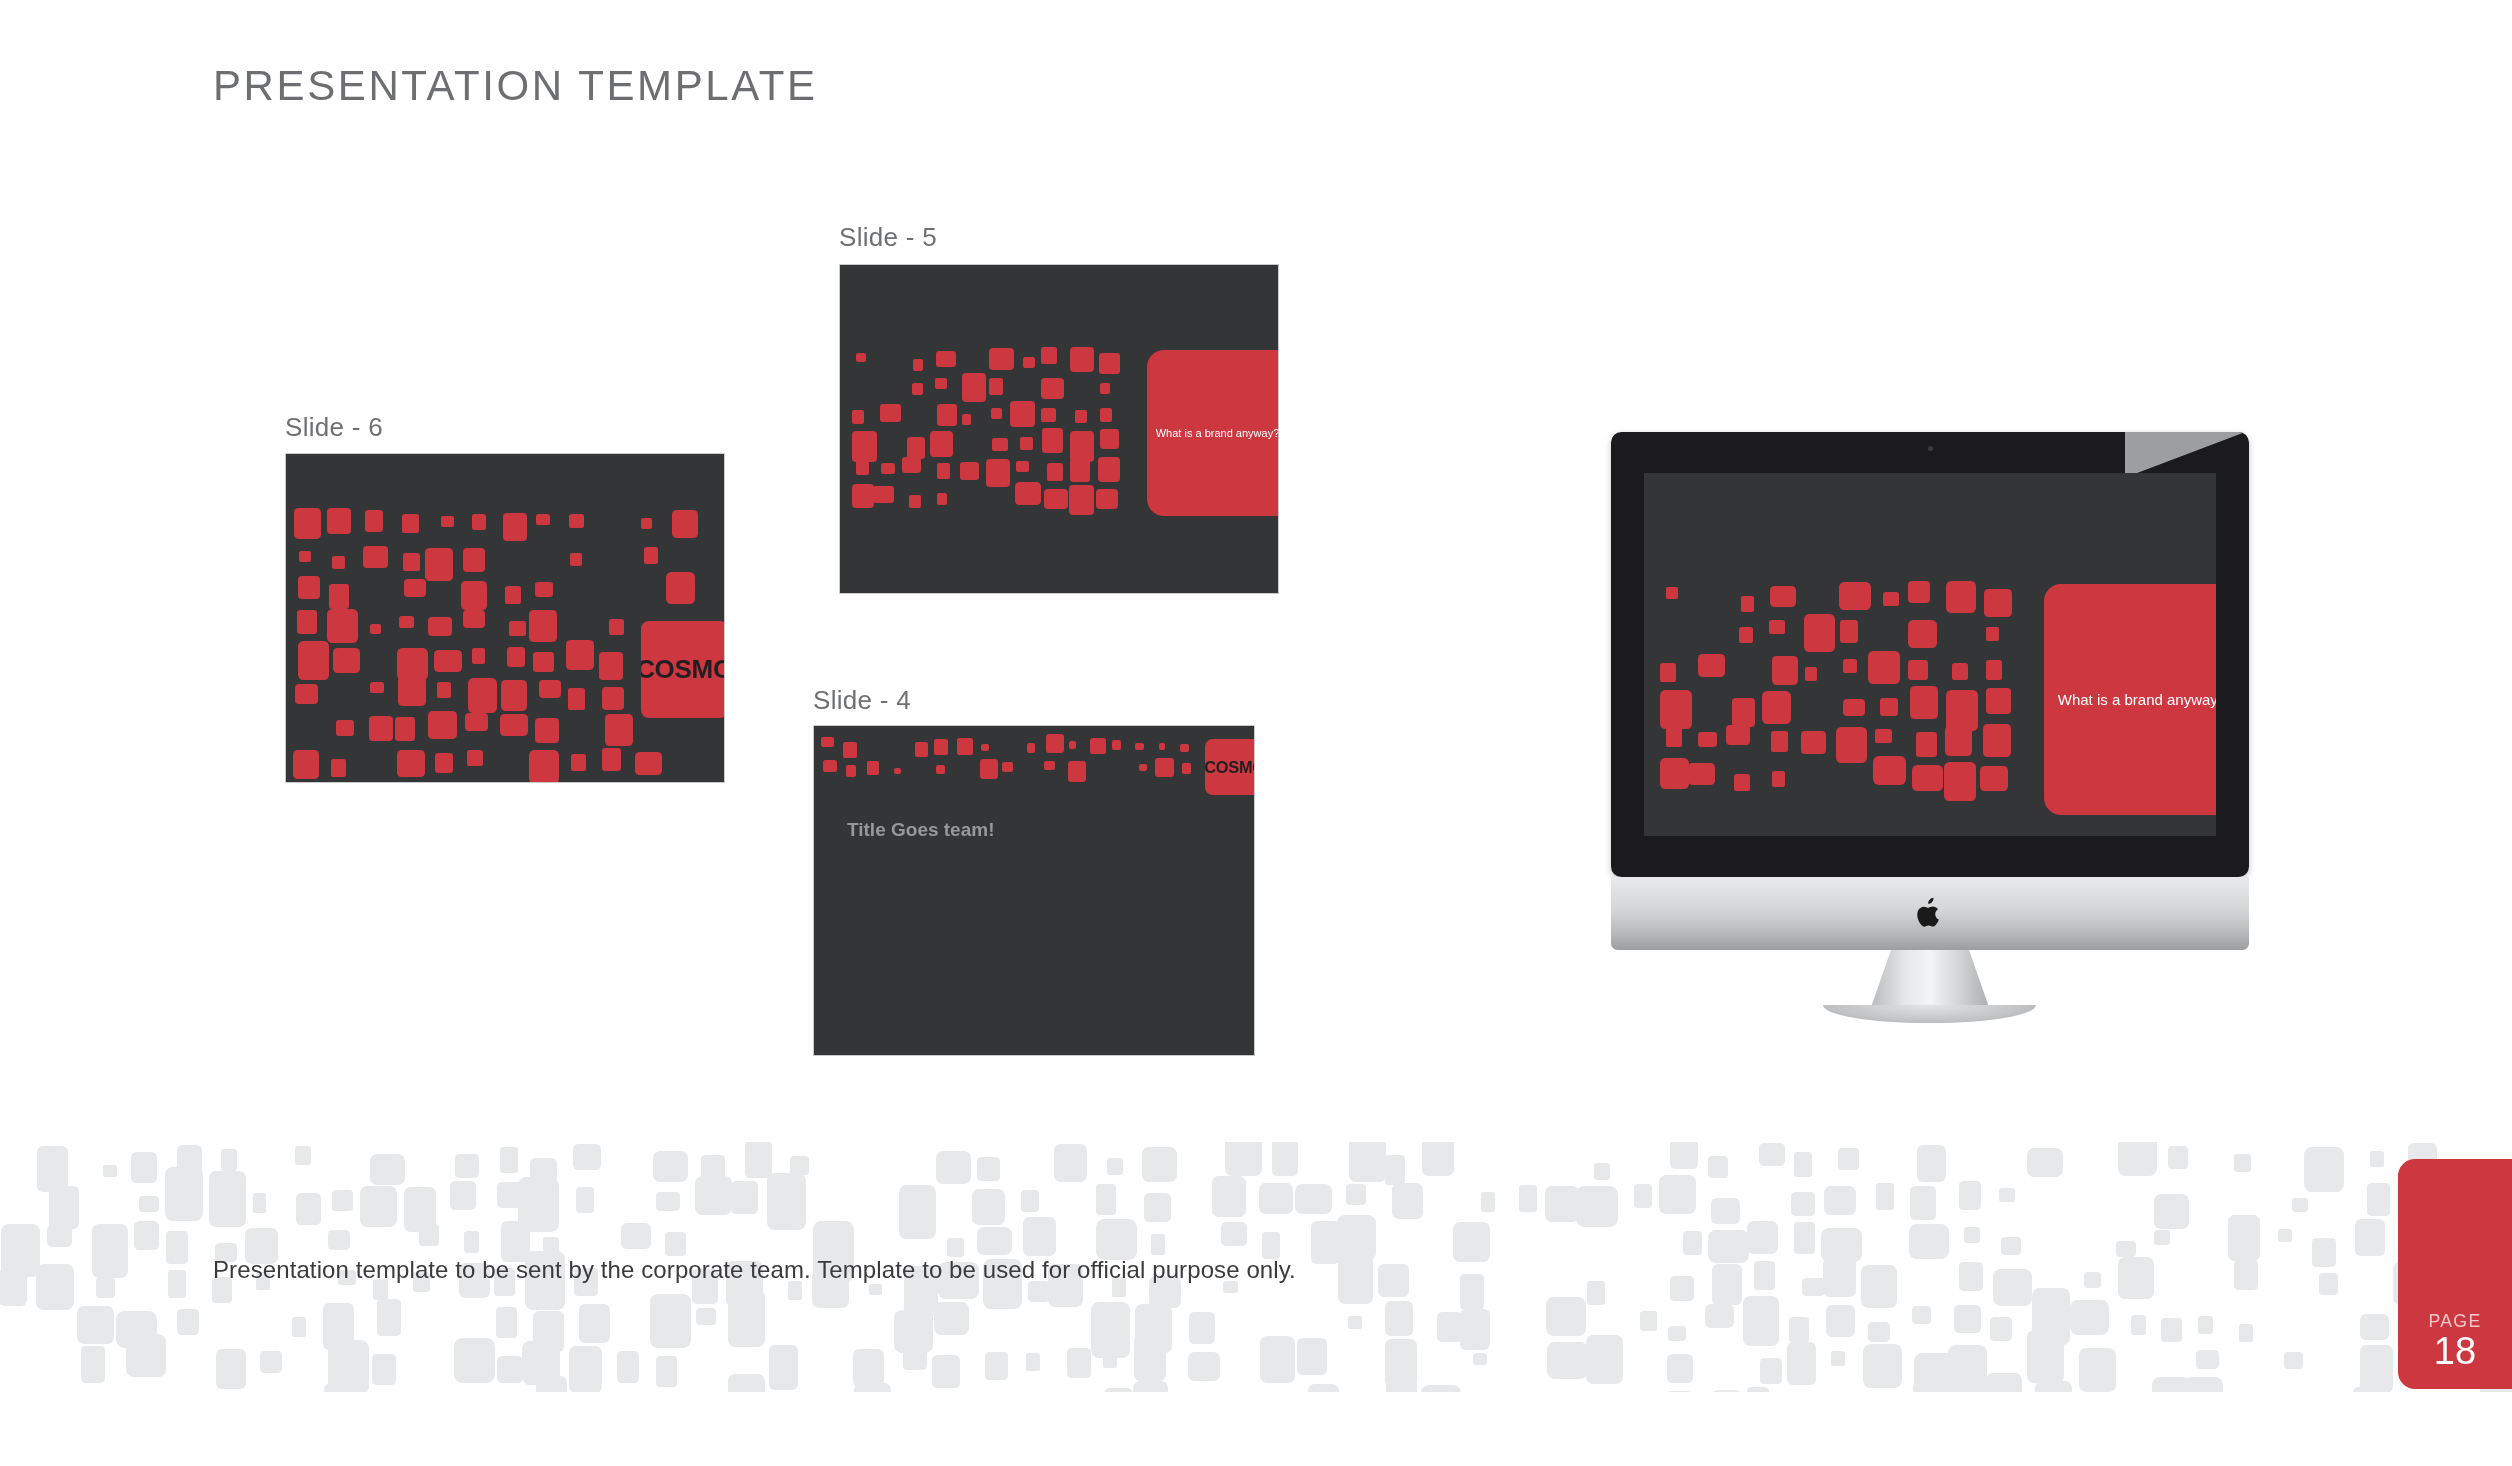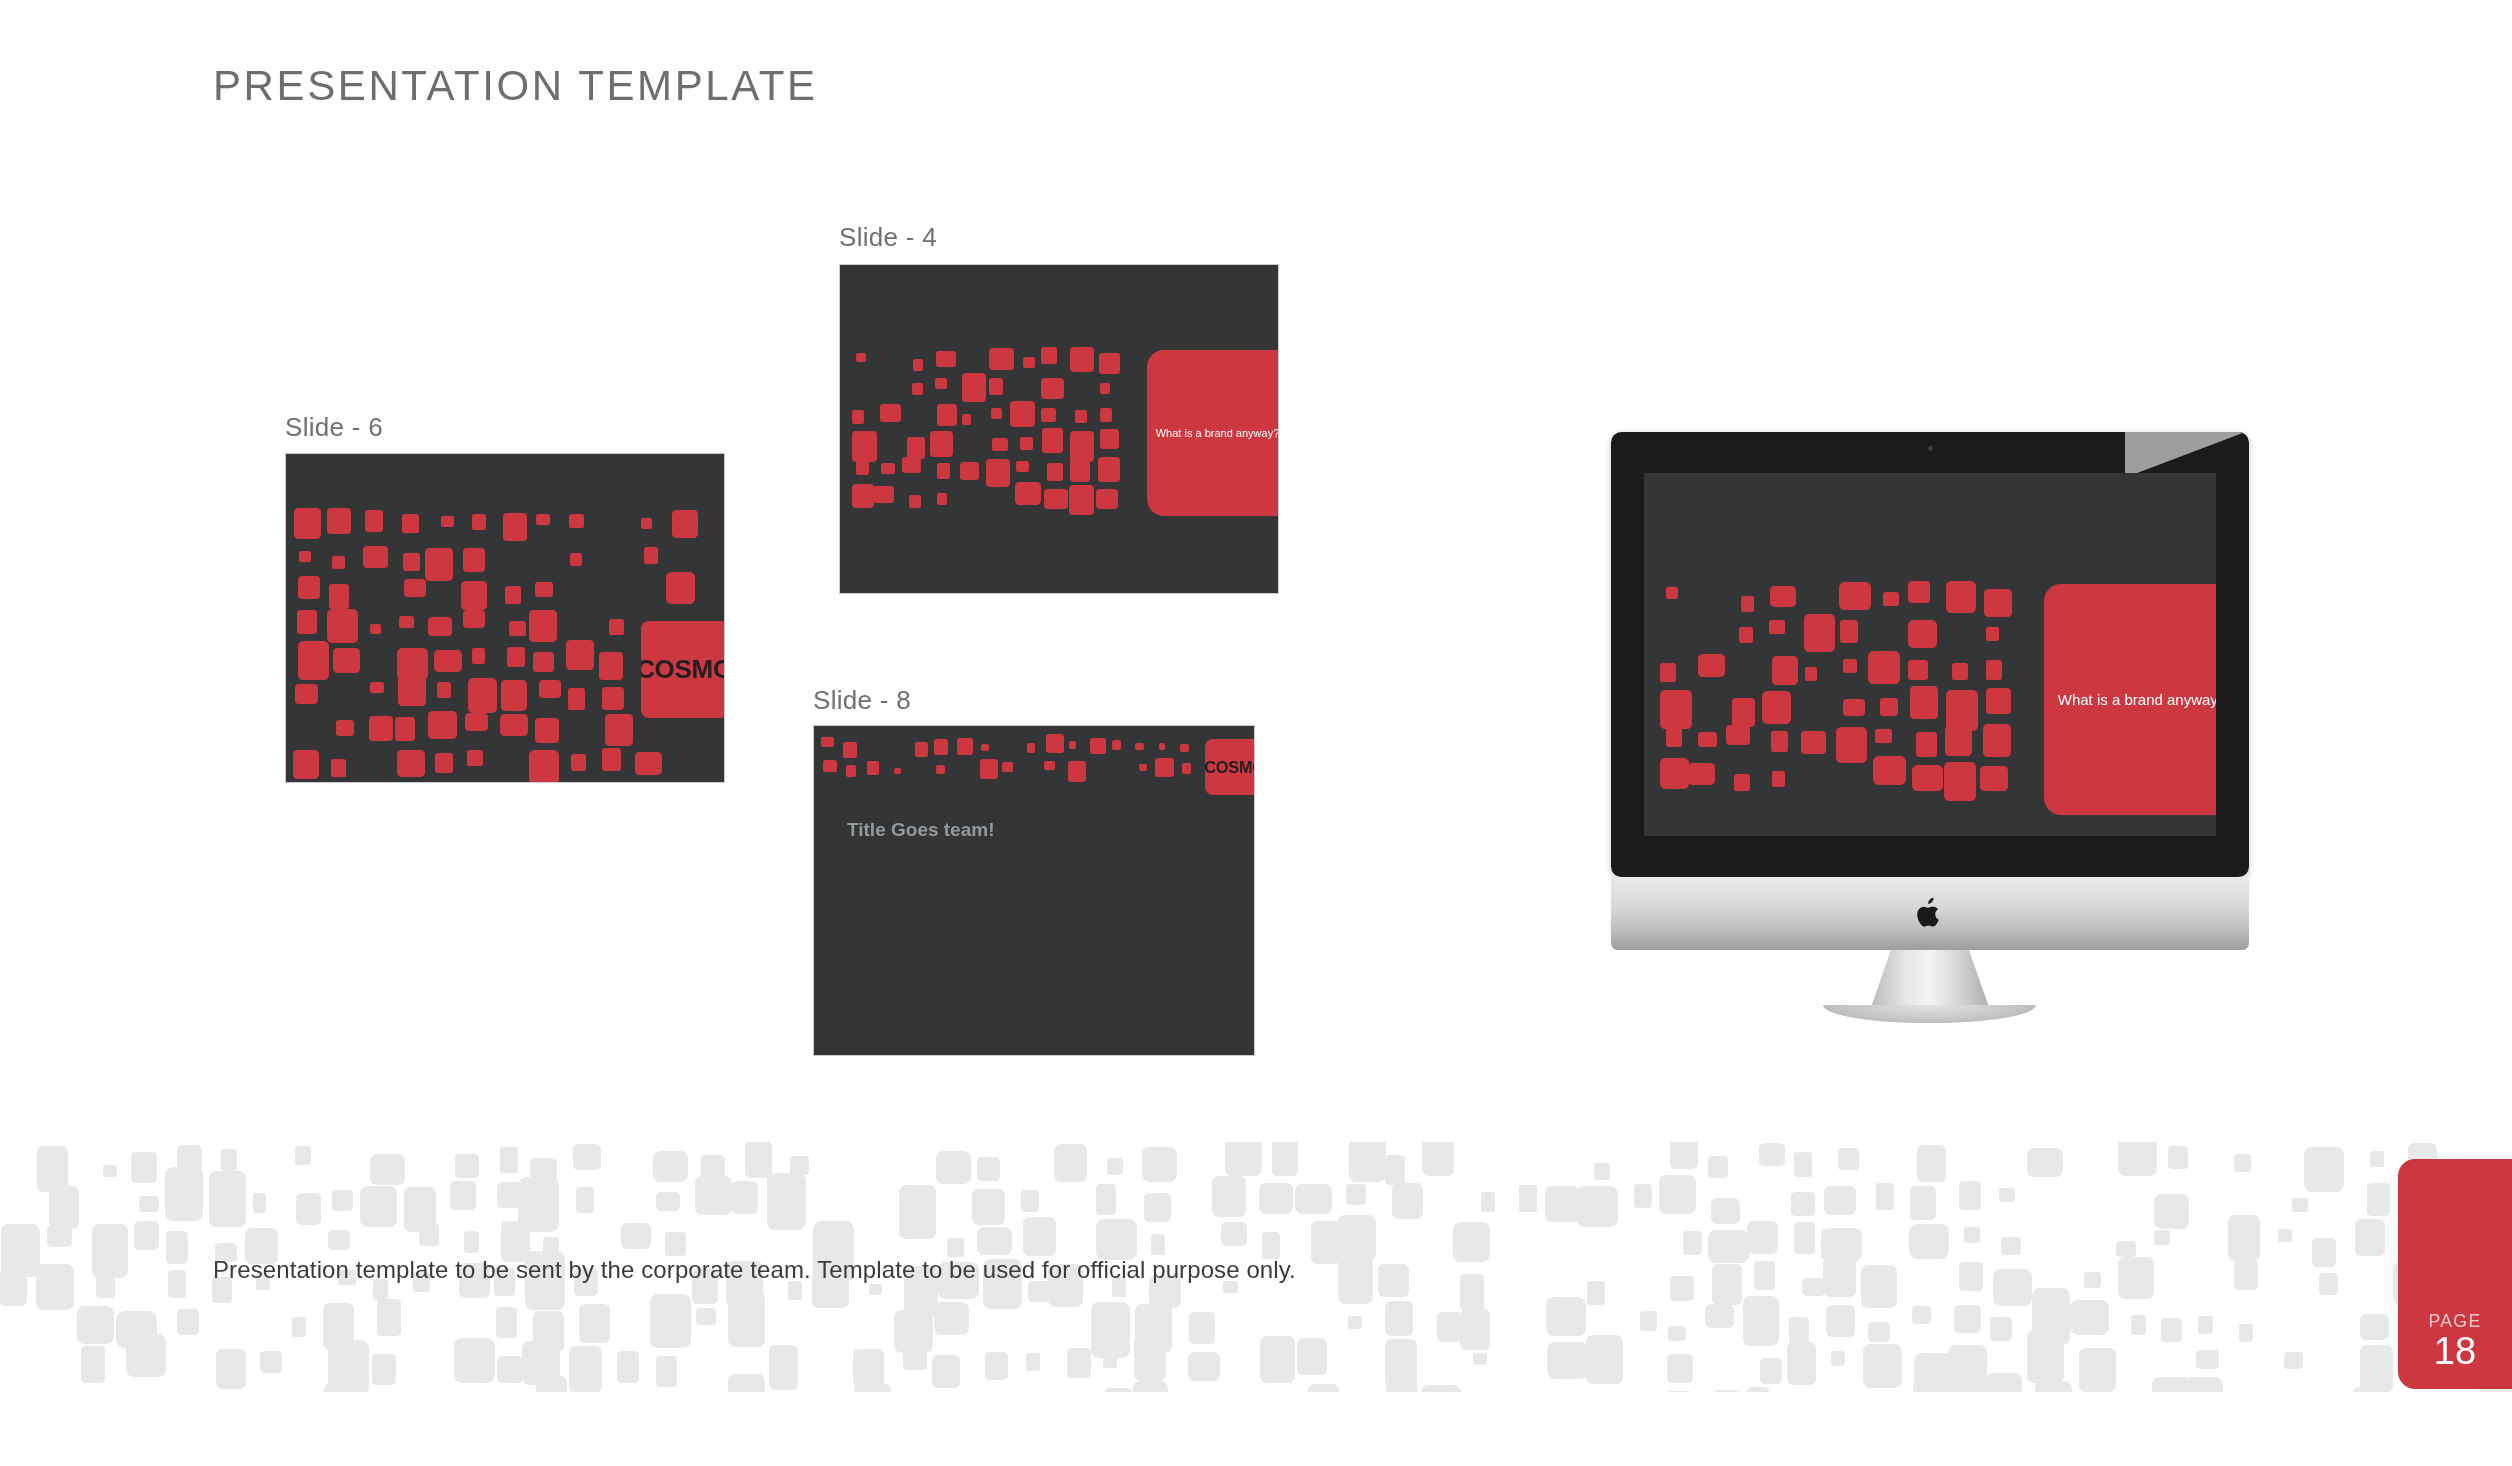--- a/index.html
+++ b/index.html
@@ -190,21 +190,21 @@
     <div class="tile sm" style="left: 45px; top: 305px; width: 15px; height: 18.3px; border-radius: 2.6px;"></div>
     <div class="tile" style="left: 111px; top: 296px; width: 27.5px; height: 27px; border-radius: 4.6px;"></div>
     <div class="tile" style="left: 149px; top: 299px; width: 17.7px; height: 19.6px; border-radius: 3.3px;"></div>
     <div class="tile" style="left: 181px; top: 296px; width: 16.4px; height: 15.7px; border-radius: 2.6px;"></div>
     <div class="tile" style="left: 243px; top: 296px; width: 30px; height: 34px; border-radius: 5.2px;"></div>
     <div class="tile sm" style="left: 285px; top: 300px; width: 15px; height: 17px; border-radius: 2.6px;"></div>
     <div class="tile" style="left: 316px; top: 294px; width: 19px; height: 23px; border-radius: 3.3px;"></div>
     <div class="tile" style="left: 349px; top: 298px; width: 27px; height: 23px; border-radius: 4.6px;"></div>
   </div>
 
-<div class="slide-label" style="left:839px; top:222px;">Slide - 4</div>
+<div class="slide-label" style="left:839px; top:222px;">Slide - 5</div>
 
 <div class="slide" id="slide2" style="left:839px; top:264px; width:440px; height:330px;">
   <div class="brand-panel" id="s2panel" style="left:307px; top:85px; width:141px; height:166px;">
     <span style="font-size:11px;">What is a brand anyway?</span>
   </div>
 <div class="tile sm" style="left: 16.4px; top: 88px; width: 9.2px; height: 8.5px; border-radius: 2px;"></div>
     <div class="tile sm" style="left: 73px; top: 94px; width: 9.8px; height: 11.8px; border-radius: 2px;"></div>
     <div class="tile" style="left: 96px; top: 86px; width: 19.6px; height: 16.4px; border-radius: 3.3px;"></div>
     <div class="tile" style="left: 149px; top: 83px; width: 25px; height: 21.6px; border-radius: 3.9px;"></div>
     <div class="tile sm" style="left: 183px; top: 92px; width: 12.4px; height: 10.5px; border-radius: 2px;"></div>
@@ -247,21 +247,21 @@
     <div class="tile" style="left: 12.4px; top: 219px; width: 22px; height: 23.6px; border-radius: 3.9px;"></div>
     <div class="tile" style="left: 33px; top: 221px; width: 21px; height: 17px; border-radius: 3.3px;"></div>
     <div class="tile sm" style="left: 69px; top: 230px; width: 11.8px; height: 13px; border-radius: 2px;"></div>
     <div class="tile sm" style="left: 97px; top: 228px; width: 9.8px; height: 11.8px; border-radius: 2px;"></div>
     <div class="tile" style="left: 175px; top: 217px; width: 25.5px; height: 23px; border-radius: 4.6px;"></div>
     <div class="tile" style="left: 204px; top: 224px; width: 23.6px; height: 19.6px; border-radius: 3.9px;"></div>
     <div class="tile" style="left: 229px; top: 220px; width: 25px; height: 30px; border-radius: 3.9px;"></div>
     <div class="tile" style="left: 256px; top: 224px; width: 21.6px; height: 19.6px; border-radius: 3.9px;"></div>
   </div>
 
-<div class="slide-label" style="left:813px; top:685px;">Slide - 8</div>
+<div class="slide-label" style="left:813px; top:685px;">Slide - 4</div>
 
 <div class="slide" id="slide3" style="left:813px; top:725px; width:442px; height:331px;">
   <div class="logo-box" id="s3logo" style="left:391px; top:13px; width:59px; height:56px;">
     <span style="font-size:16.4px;">COSMO</span>
   </div>
   <div class="slide-title" style="left:33px; top:93px; font-size:19px;">Title Goes team!</div>
 <div class="tile" style="left: 7.2px; top: 10.5px; width: 13px; height: 10.5px; border-radius: 2px;"></div>
     <div class="tile" style="left: 29px; top: 15.7px; width: 13.7px; height: 16.4px; border-radius: 2.6px;"></div>
     <div class="tile" style="left: 101px; top: 16.4px; width: 13px; height: 14.4px; border-radius: 2px;"></div>
     <div class="tile" style="left: 120px; top: 13px; width: 13.7px; height: 15.7px; border-radius: 2.6px;"></div>

